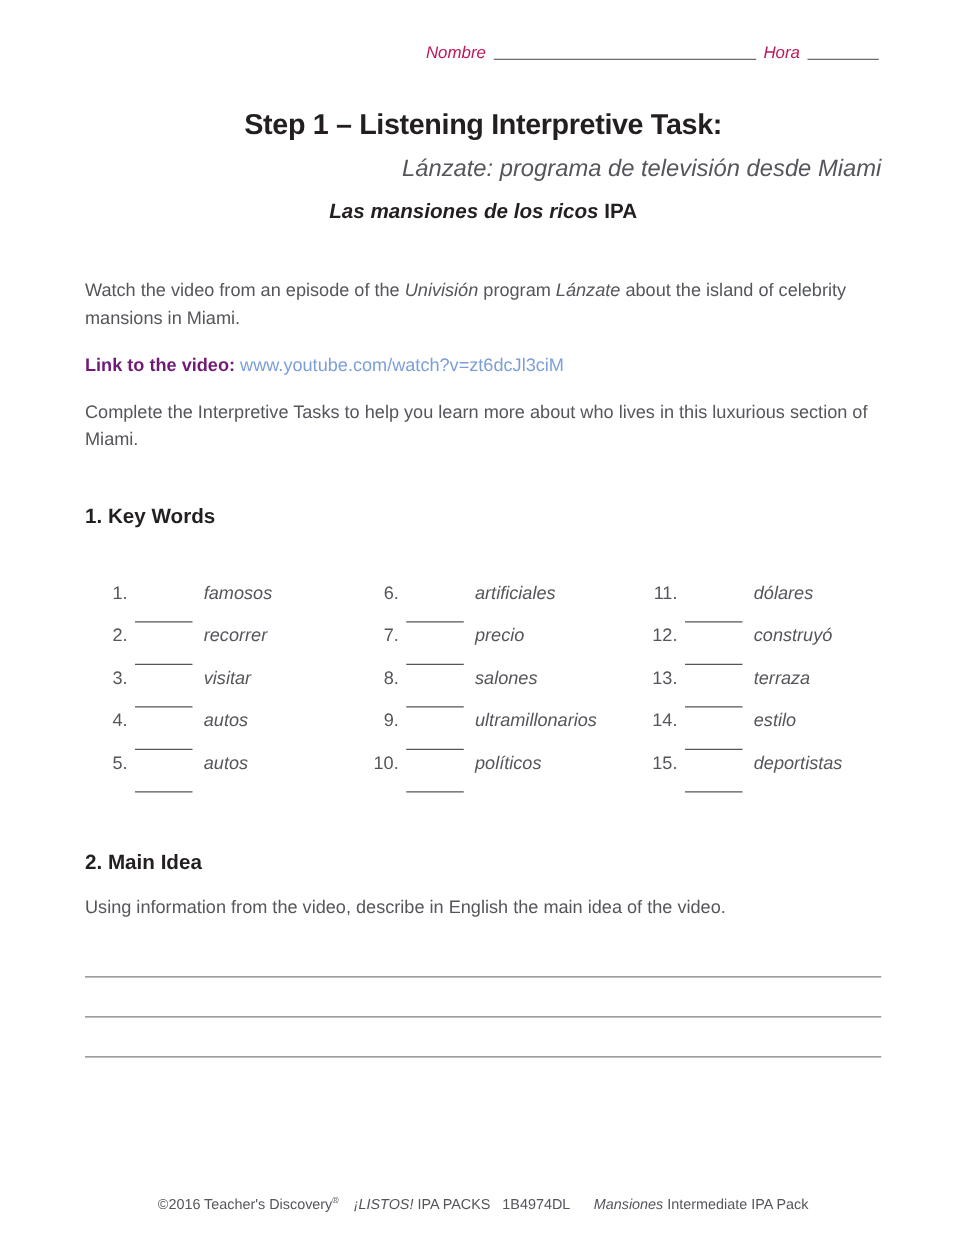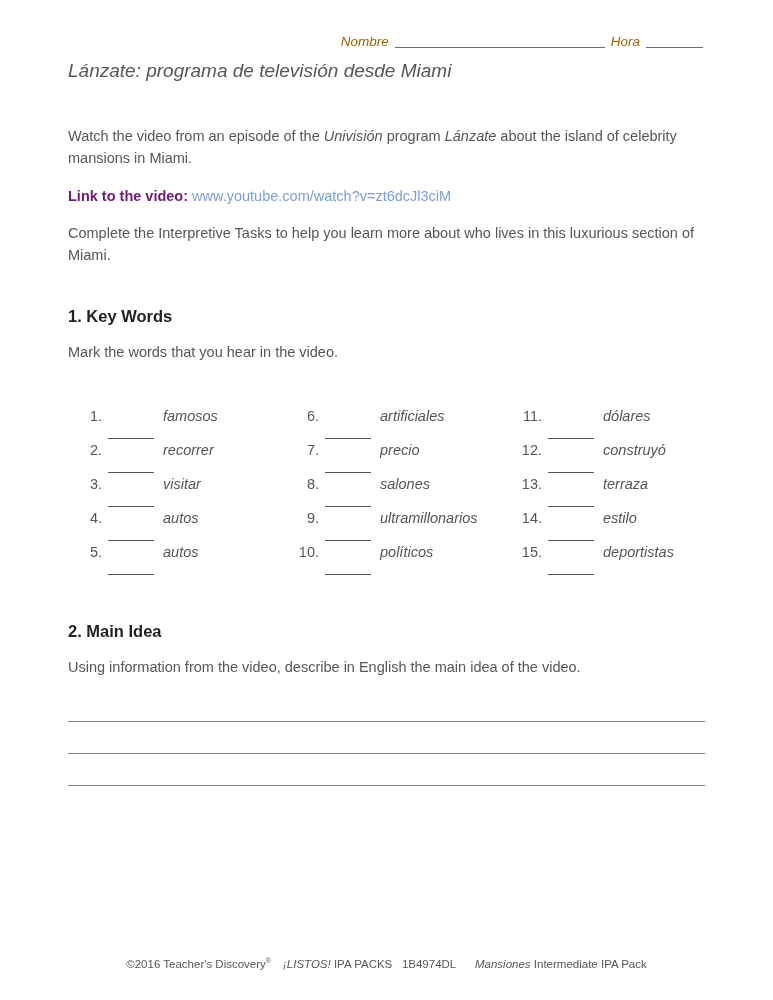--- a/index.html
+++ b/index.html
@@ -3,27 +3,27 @@
 <meta charset="utf-8">
 <style>
   html,body{margin:0;padding:0;background:#e8e8e8;}
   .page{
     width:773px;height:1000px;background:#ffffff;margin:0 auto;position:relative;
     font-family:"Liberation Sans","DejaVu Sans",sans-serif;color:#55565b;
     box-sizing:border-box;padding:30px 68px 0 68px;overflow:hidden;
   }
   
   .hdr-row{display:flex;align-items:flex-end;justify-content:flex-end;gap:6px;height:18px;}
-  .hdr-label{font-style:italic;font-size:13.5px;color:#a16207;line-height:1;}
+  .hdr-label{font-style:italic;font-size:13.5px;color:#be185d;line-height:1;}
   .hdr-line{border-bottom:1.5px solid #6b6c70;height:14px;display:inline-block;}
   .hdr-line.long{width:210px;}
   .hdr-line.short{width:57px;margin-right:2px;}
   
   .title{margin:38px 0 0 0;text-align:center;font-size:23px;font-weight:bold;color:#231f20;letter-spacing:-0.3px;}
-  .subtitle{margin:12px 0 0 0;text-align:left;font-size:19px;font-style:italic;font-weight:normal;color:#55565b;}
+  .subtitle{margin:12px 0 0 0;text-align:right;font-size:19px;font-style:italic;font-weight:normal;color:#55565b;}
   .subtitle2{margin:13px 0 0 0;text-align:center;font-size:16.5px;font-weight:bold;color:#231f20;}
   .subtitle2 .it{font-style:italic;}
   
   .body-p{font-size:14.5px;line-height:1.5;margin:16px 0 0 0;color:#55565b;}
   .body-p.first{margin-top:44px;}
   .body-p em{font-style:italic;}
   .link-label{font-weight:bold;color:#701a75;}
   .video-link{color:#7b9fd9;text-decoration:none;cursor:pointer;}
   
   .sec-head{font-size:16.5px;font-weight:bold;color:#231f20;margin:40px 0 0 0;}
@@ -53,30 +53,31 @@
 
 <div class="page">
 
   <div class="hdr-row">
     <span class="hdr-label">Nombre</span>
     <span class="hdr-line long"></span>
     <span class="hdr-label">Hora</span>
     <span class="hdr-line short"></span>
   </div>
 
+  <h1 class="title">Step 1 – Listening Interpretive Task:</h1>
   <h2 class="subtitle">Lánzate: programa de televisión desde Miami</h2>
+  <h3 class="subtitle2"><span class="it">Las mansiones de los ricos</span><span> IPA</span></h3>
 
   <p class="body-p first"><span>Watch the video from an episode of the </span><em>Univisión</em><span> program </span><em>Lánzate</em><span> about the island of celebrity mansions in Miami.</span></p>
 
   <p class="body-p"><span class="link-label">Link to the video: </span><a class="video-link">www.youtube.com/watch?v=zt6dcJl3ciM</a></p>
 
   <p class="body-p">Complete the Interpretive Tasks to help you learn more about who lives in this luxurious section of Miami.</p>
 
   <h4 class="sec-head">1. Key Words</h4>
-  <p class="body-p">Mark the words that you hear in the video.</p>
 
   <div class="word-grid">
       <div class="word-col c1">
         <div class="word-item">
           <span class="num">1.</span>
           <span class="blank"></span>
           <span class="word">famosos</span>
         </div>
         <div class="word-item">
           <span class="num">2.</span>

